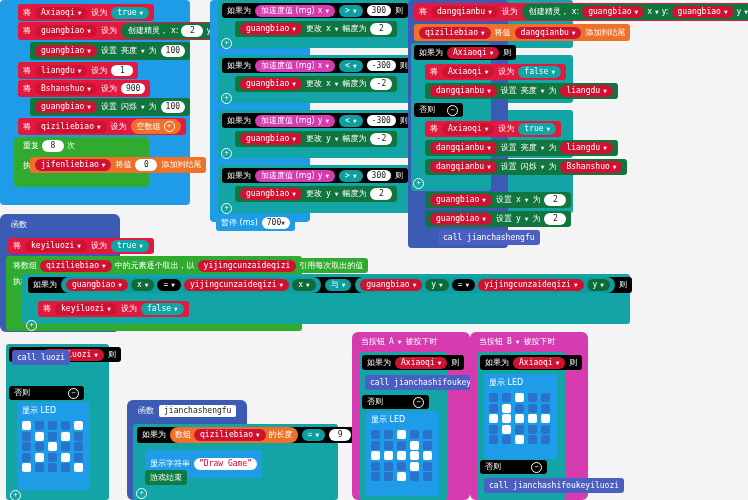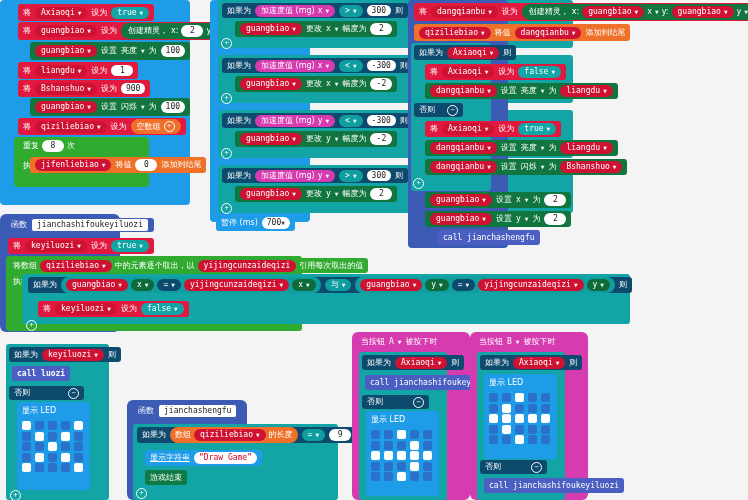--- a/index.html
+++ b/index.html
@@ -54,21 +54,21 @@
     border:1.2px solid #fff;color:#fff;font-size:7px;line-height:1;
   }
   .cn{font-family:"DejaVu Sans","Liberation Sans",sans-serif;font-size:8px;}
   
   .c-var{background:#e2193f;}
   .c-var2{background:#cf1232;}
   .c-sprite{background:#10753f;}
   .c-sprite-d{background:#0e6b39;}
   .c-loop{background:#30ab2f;}
   .c-list{background:#ef7129;}
-  .c-logic{background:#0c4a6e;}
+  .c-logic{background:#000000;}
   .c-logic2{background:#0f9ea0;}
   .c-input{background:#d63bb0;}
   .c-basic{background:#1f9ce8;}
   .c-fn{background:#3b5bb5;}
   .c-fncall{background:#4a5fc1;}
   .c-bool{background:#11a5a5;}
   .c-game{background:#0f7a44;text-align:right;}
   .c-magenta{background:#d63bb0;}
   
   .wrap{position:absolute;border-radius:4px;box-sizing:border-box;}
@@ -521,21 +521,20 @@
 <div class="blk" style="left:414px;top:230px;margin-left:24px;">
   <div class="bar c-fncall" style="height:15px;">
     <span class="lbl">call jianchashengfu</span>
   </div>
 </div>
 
 <div class="wrap" style="left:0;top:214px;width:120px;height:118px;background:#3b5bb5;border-radius:6px;"></div>
 <div class="blk" style="left:6px;top:218px;">
   <div class="bar c-fn" style="height:14px;">
     <span class="cn lbl">函数</span>
-    <span class="namefield">jianchashifoukeyiluozi</span>
   </div>
 </div>
 
 <div class="blk" style="left:8px;top:238px;">
   <div class="bar c-var" style="height:16px;">
     <span class="cn lbl">将</span>
     <span class="oval c-var2">
         <span>keyiluozi</span>
         <span class="caret">▼</span>
       </span>
@@ -643,21 +642,21 @@
 <div class="blk" style="left:9px;top:347px;">
   <div class="bar c-logic" style="height:15px;">
     <span class="cn lbl">如果为</span>
     <span class="oval c-var2">
         <span>keyiluozi</span>
         <span class="caret">▼</span>
       </span>
     <span class="cn lbl">则</span>
   </div>
 </div>
-<div class="blk" style="left:12px;top:366px;font-weight:bold;">
+<div class="blk" style="left:12px;top:350px;">
   <div class="bar c-fncall" style="height:15px;">
     <span class="lbl">call luozi</span>
   </div>
 </div>
 <div class="blk" style="left:9px;top:386px;">
   <div class="bar c-logic" style="height:14px;gap:38px;">
     <span class="cn lbl">否则</span>
     <span class="plus">−</span>
   </div>
 </div>
@@ -714,21 +713,21 @@
     </span>
     <span class="oval c-logic2">
         <span>=</span>
         <span class="caret">▼</span>
       </span>
     <span class="numfield">9</span>
     <span class="cn lbl">则</span>
   </div>
 </div>
 <div class="blk" style="left:145px;top:450px;">
-  <div class="bar c-basic" style="height:16px;text-decoration:underline;">
+  <div class="bar c-basic" style="height:28px;">
     <span class="cn lbl">显示字符串</span>
     <span class="txtfield">“Draw Game”</span>
   </div>
 </div>
 <div class="blk" style="left:145px;top:470px;">
   <div class="bar c-game" style="height:15px;">
     <span class="cn lbl">游戏结束</span>
   </div>
 </div>
 <div class="blk" style="left:136px;top:488px;"><span class="plus">+</span></div>

